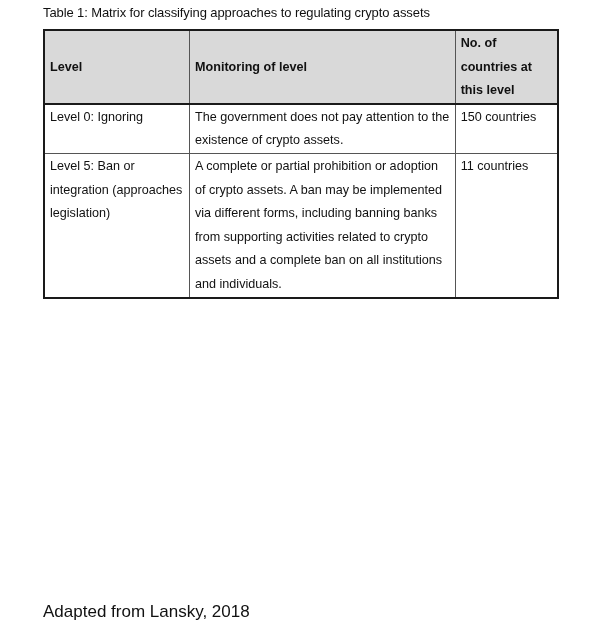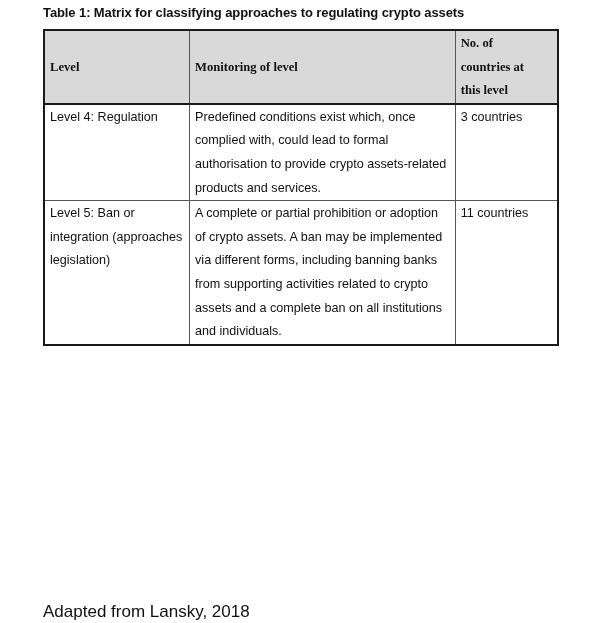--- a/index.html
+++ b/index.html
@@ -1,24 +1,24 @@
 <!DOCTYPE html>
 <html><head>
 <meta charset="utf-8">
 <style>
   html, body { margin: 0; padding: 0; background: #ffffff; }
   body { width: 600px; height: 623px; position: relative; overflow: hidden;
          font-family: "Liberation Sans", sans-serif; color: #111; }
-  .title { position: absolute; left: 43px; top: 5px; font-size: 13px; font-weight: bold; letter-spacing: -0.1px; }
+  .title { position: absolute; left: 43px; top: 5px; font-size: 13px; font-weight: normal; letter-spacing: -0.1px; }
   table.matrix { position: absolute; left: 43px; top: 29px; width: 516px;
          border-collapse: collapse; border: 2px solid #1a1a1a; font-size: 12.6px; }
   table.matrix th, table.matrix td { vertical-align: top; text-align: left;
          padding: 1px 5px 0 5px; line-height: 23.6px; border: 1px solid #555; }
   table.matrix th { background: #d9d9d9; font-weight: bold; vertical-align: middle;
-         border-bottom: 2px solid #1a1a1a; font-family: Liberation Serif, serif; }
+         border-bottom: 2px solid #1a1a1a; }
   col.c1 { width: 146px; } col.c2 { width: 267px; } col.c3 { width: 103px; }
   .caption { position: absolute; left: 43px; top: 602px; font-size: 17px; }
 </style>
 </head>
 <body>
 
 <div class="title">Table 1: Matrix for classifying approaches to regulating crypto assets</div>
 
 <table class="matrix">
   <colgroup>
@@ -27,24 +27,24 @@
       <col class="c3">
     </colgroup>
   <thead>
     <tr style="height:72px">
       <th>Level</th>
       <th>Monitoring of level</th>
       <th style="padding-right:16px">No. of countries at this level</th>
     </tr>
   </thead>
   <tbody>
-    <tr style="height:94px">
-      <td>Level 4: Regulation</td>
-      <td>Predefined conditions exist which, once complied with, could lead to formal authorisation to provide crypto assets-related products and services.</td>
-      <td>3 countries</td>
+    <tr style="height:47px">
+      <td>Level 0: Ignoring</td>
+      <td>The government does not pay attention to the existence of crypto assets.</td>
+      <td>150 countries</td>
     </tr>
     <tr style="height:142px">
       <td>Level 5: Ban or integration (approaches legislation)</td>
       <td>A complete or partial prohibition or adoption of crypto assets. A ban may be implemented via different forms, including banning banks from supporting activities related to crypto assets and a complete ban on all institutions and individuals.</td>
       <td>11 countries</td>
     </tr>
   </tbody>
 </table>
 
 <div class="caption">Adapted from Lansky, 2018</div>

